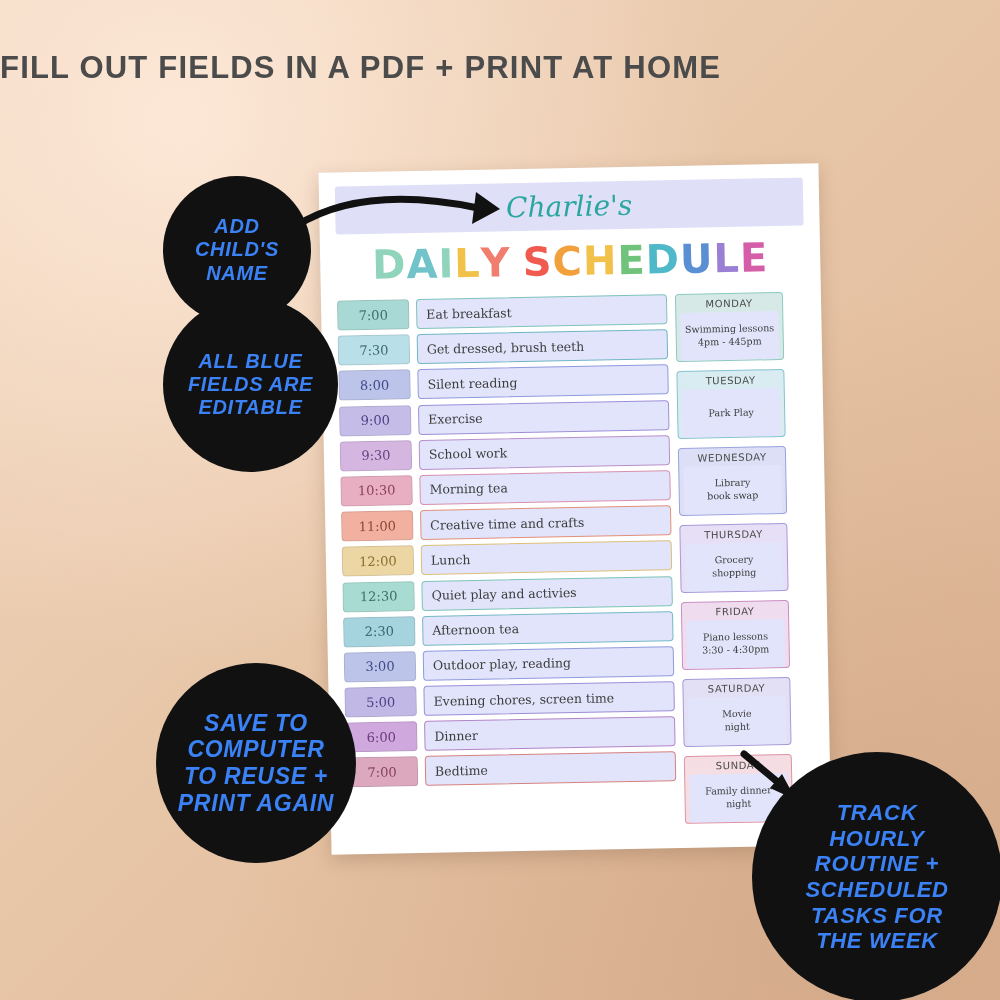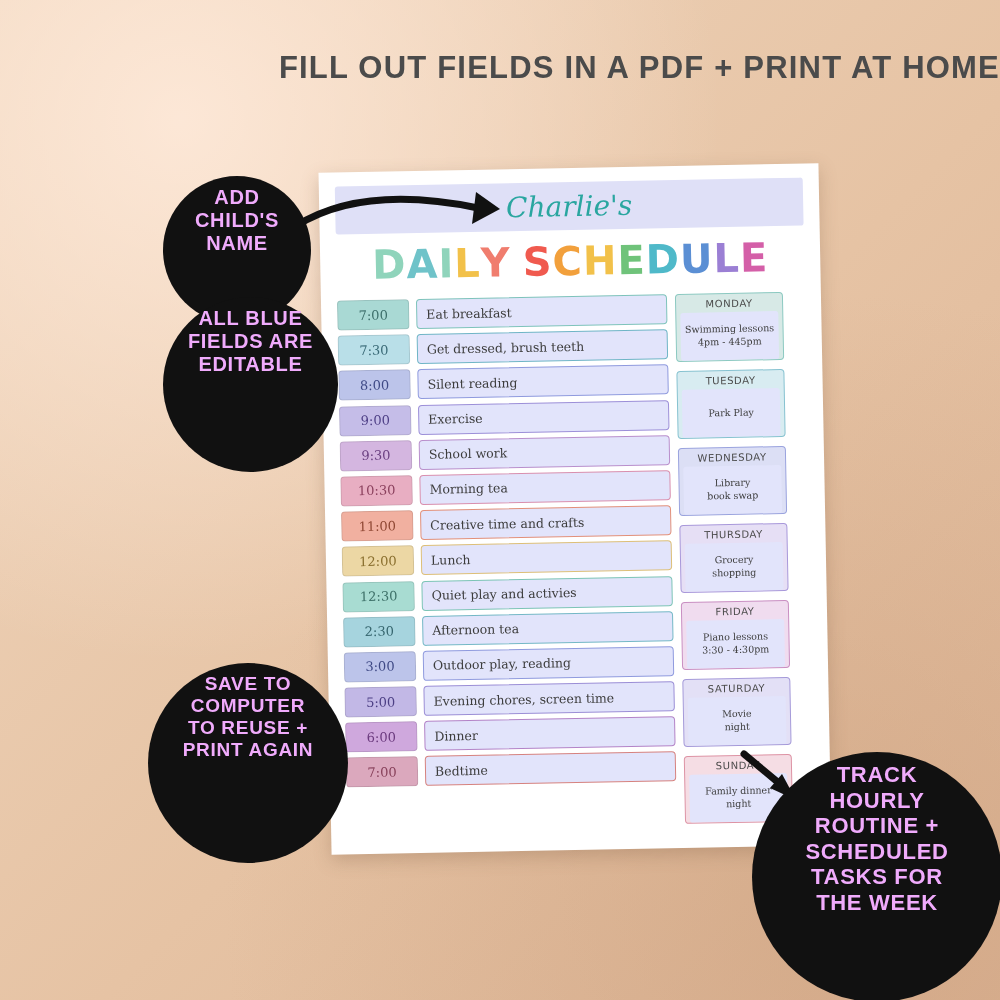--- a/index.html
+++ b/index.html
@@ -15,21 +15,21 @@
     position:absolute; inset:0;
     background:
       radial-gradient(circle at 18% 12%, rgba(255,235,220,0.85) 0%, rgba(255,235,220,0) 45%),
       radial-gradient(circle at 85% 92%, rgba(200,155,120,0.45) 0%, rgba(200,155,120,0) 50%),
       linear-gradient(135deg,#f0d6bd 0%, #e6c3a4 55%, #dcb495 100%);
   }
 
   
   #headline {
     position:absolute; top:48px; left:0; width:1000px;
-    text-align:right; color:#4b4b4b;
+    text-align:left; color:#4b4b4b;
     font-weight:bold; letter-spacing:1.2px;
     line-height:1.26;
   }
   #headline .l1, #headline .l2 { display:block; font-size:31px; }
 
   
   #sheet {
     position:absolute;
     left:325px; top:168px;
     width:500px; height:682px;
@@ -96,28 +96,28 @@
     background:#e2e4fb; width:calc(100% - 8px); flex:1;
     border-radius:3px; display:flex; flex-direction:column;
     align-items:center; justify-content:center;
     font-family:"DejaVu Serif", serif; font-size:9.5px;
     color:#3d3d3d; line-height:1.35; text-align:center;
   }
 
   
   .bubble {
     position:absolute; border-radius:50%;
-    background:#111111; color:#f0abfc;
-    display:flex; align-items:flex-start; justify-content:center;
+    background:#111111; color:#3b82f6;
+    display:flex; align-items:center; justify-content:center;
     text-align:center; font-weight:bold; letter-spacing:0.7px;
-    line-height:1.16; padding:10px;
+    line-height:1.16; padding:10px;font-style:italic;
   }
   #bubble-name   { left:163px; top:176px; width:148px; height:148px; font-size:20px; }
   #bubble-blue   { left:163px; top:297px; width:175px; height:175px; font-size:20px; }
-  #bubble-save   { left:148px; top:663px; width:200px; height:200px; font-size:19px; }
+  #bubble-save   { left:156px; top:663px; width:200px; height:200px; font-size:23px; }
   #bubble-track  { left:752px; top:752px; width:250px; height:250px; font-size:22px; }
 
   
   .arrow { position:absolute; }
 </style>
 </head>
 <body>
 
 <div id="bg-wash"></div>
 

